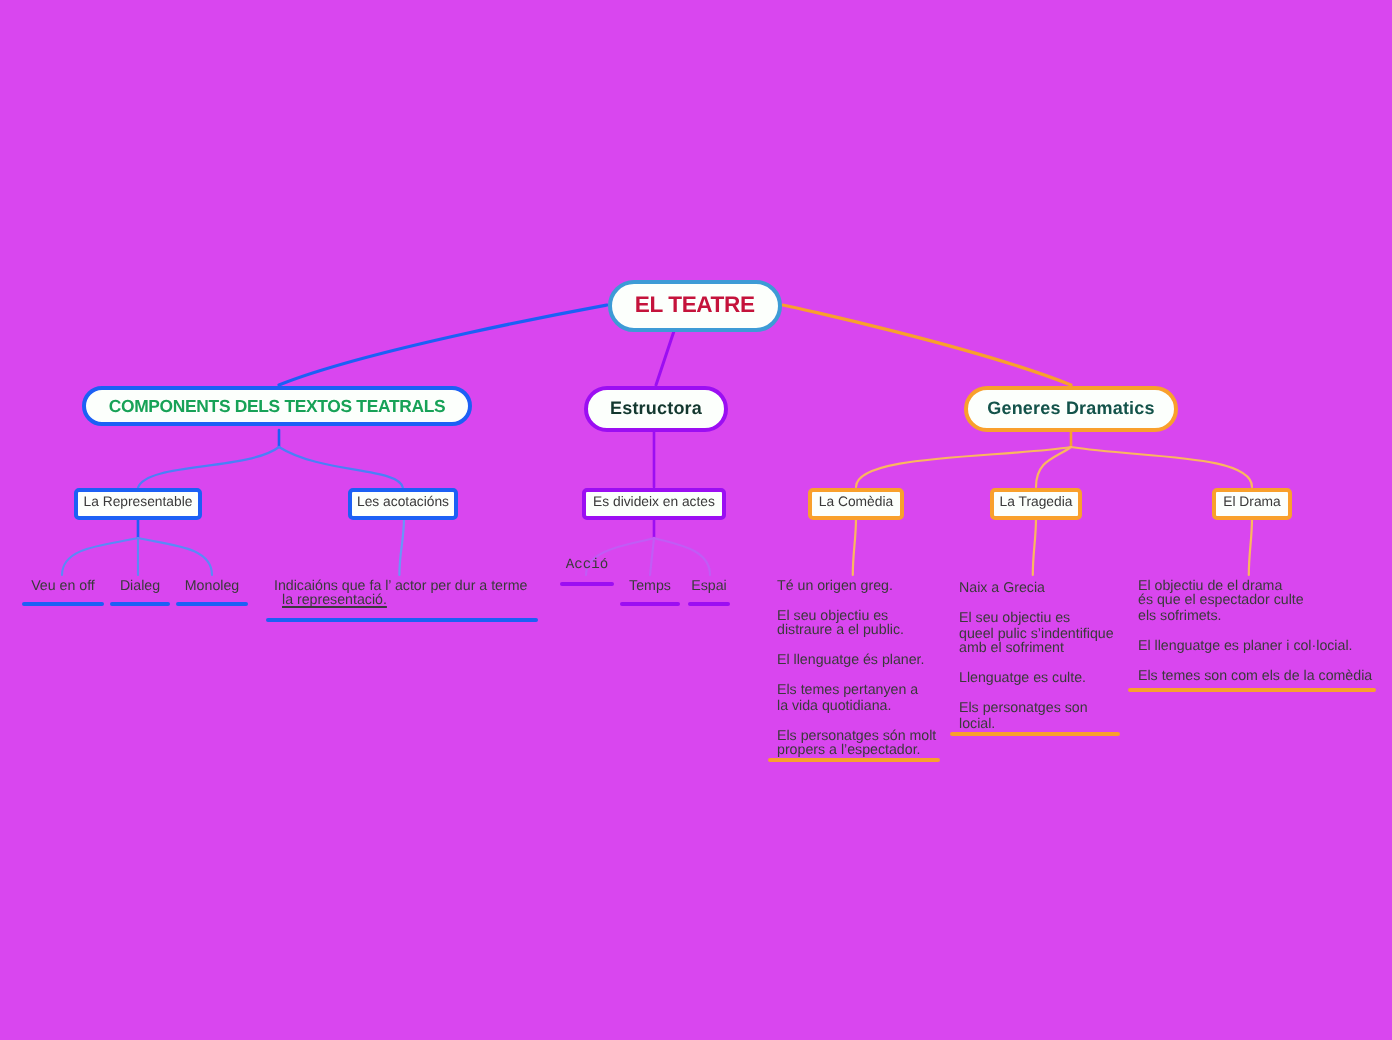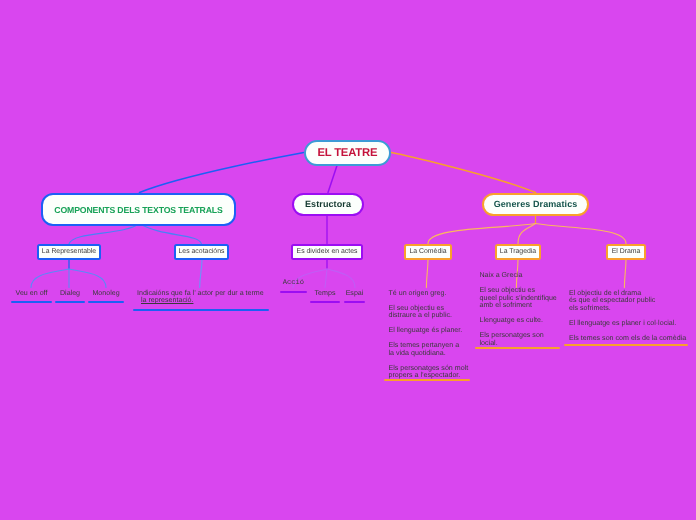--- a/index.html
+++ b/index.html
@@ -77,21 +77,21 @@
     <path d="M428,259 C428,270 426.4,276 426.4,287.5" stroke="#fbb75e" stroke-width="1.1"></path>
     <path d="M518,259 C518,270 516.4,276 516.4,287.5" stroke="#fbb75e" stroke-width="1.1"></path>
     <path d="M626,259 C626,270 624.4,276 624.4,287.5" stroke="#fbb75e" stroke-width="1.1"></path>
     </g>
   </svg>
 
   <div class="node root" style="left:303.6px;top:140.4px;width:87.5px;height:25.2px;">
     <span>EL TEATRE</span>
   </div>
 
-  <div class="node cat blue" style="left:41px;top:193.3px;width:195px;height:33px;">
+  <div class="node cat blue" style="left:41px;top:193.3px;width:195px;height:20px;">
     <span>COMPONENTS DELS TEXTOS TEATRALS</span>
   </div>
 
   <div class="node cat orange" style="left:482px;top:193.3px;width:107px;height:22.4px;">
     <span>Generes Dramatics</span>
   </div>
 
   <div class="node cat purple" style="left:292px;top:193.3px;width:72px;height:22.4px;">
     <span>Estructora</span>
   </div>
@@ -162,21 +162,21 @@
       <span>Els temes pertanyen a</span><br>
       <span>la vida quotidiana.</span>
     </p>
     <p>
       <span>Els personatges són molt</span><br>
       <span>propers a l’espectador.</span>
     </p>
     <div class="ul orange" style="top:89px;"></div>
   </div>
 
-  <div class="leaf" style="left:475px;top:272px;width:85px;padding-left:4.5px;">
+  <div class="leaf" style="left:475px;top:291px;width:85px;padding-left:4.5px;">
     <p>
       <span>Naix a Grecia</span>
     </p>
     <p>
       <span>El seu objectiu es</span><br>
       <span>queel pulic s’indentifique</span><br>
       <span>amb el sofriment</span>
     </p>
     <p>
       <span>Llenguatge es culte.</span>
@@ -184,21 +184,21 @@
     <p>
       <span>Els personatges son</span><br>
       <span>locial.</span>
     </p>
     <div class="ul orange" style="top:75px;"></div>
   </div>
 
   <div class="leaf" style="left:564px;top:289.5px;width:124px;padding-left:5px;">
     <p>
       <span>El objectiu de el drama</span><br>
-      <span>és que el espectador public</span><br>
+      <span>és que el espectador culte</span><br>
       <span>els sofrimets.</span>
     </p>
     <p>
       <span>El llenguatge es planer i col·locial.</span>
     </p>
     <p>
       <span>Els temes son com els de la comèdia</span>
     </p>
     <div class="ul orange" style="top:54px;"></div>
   </div>

